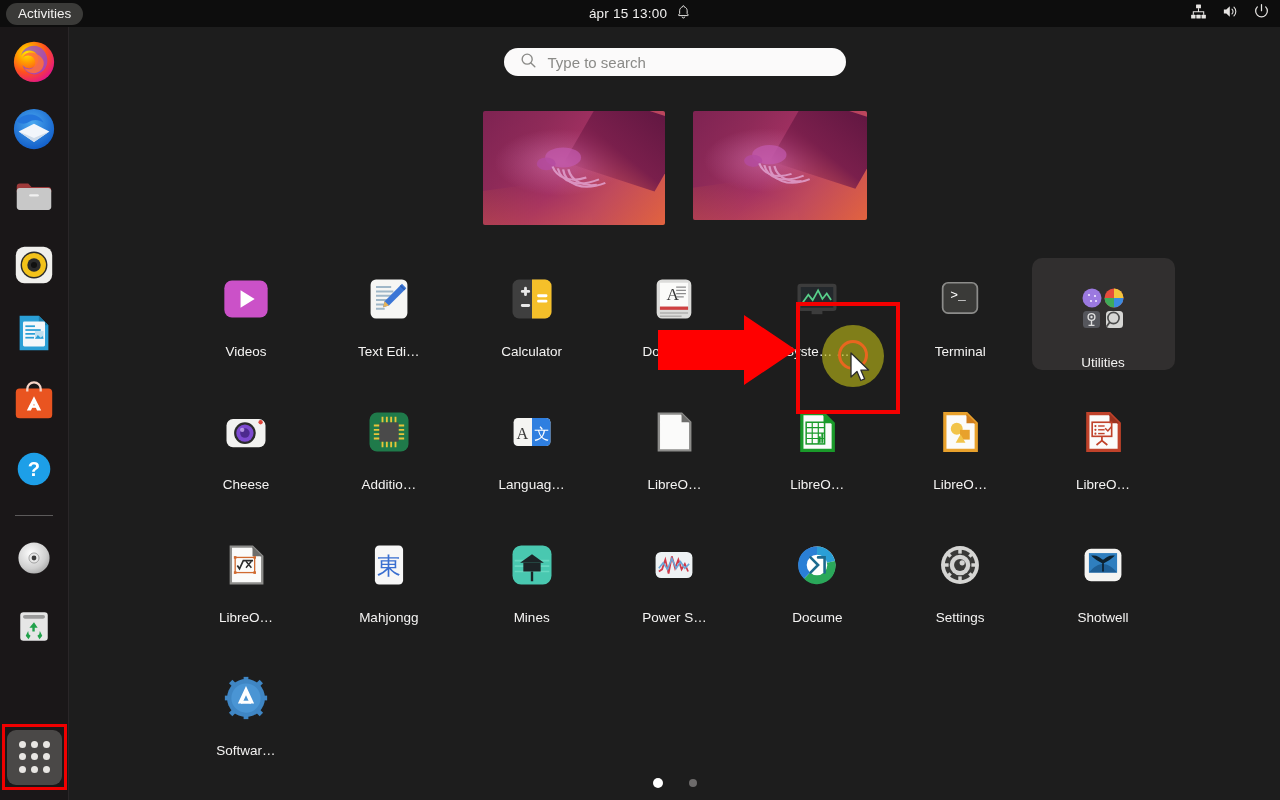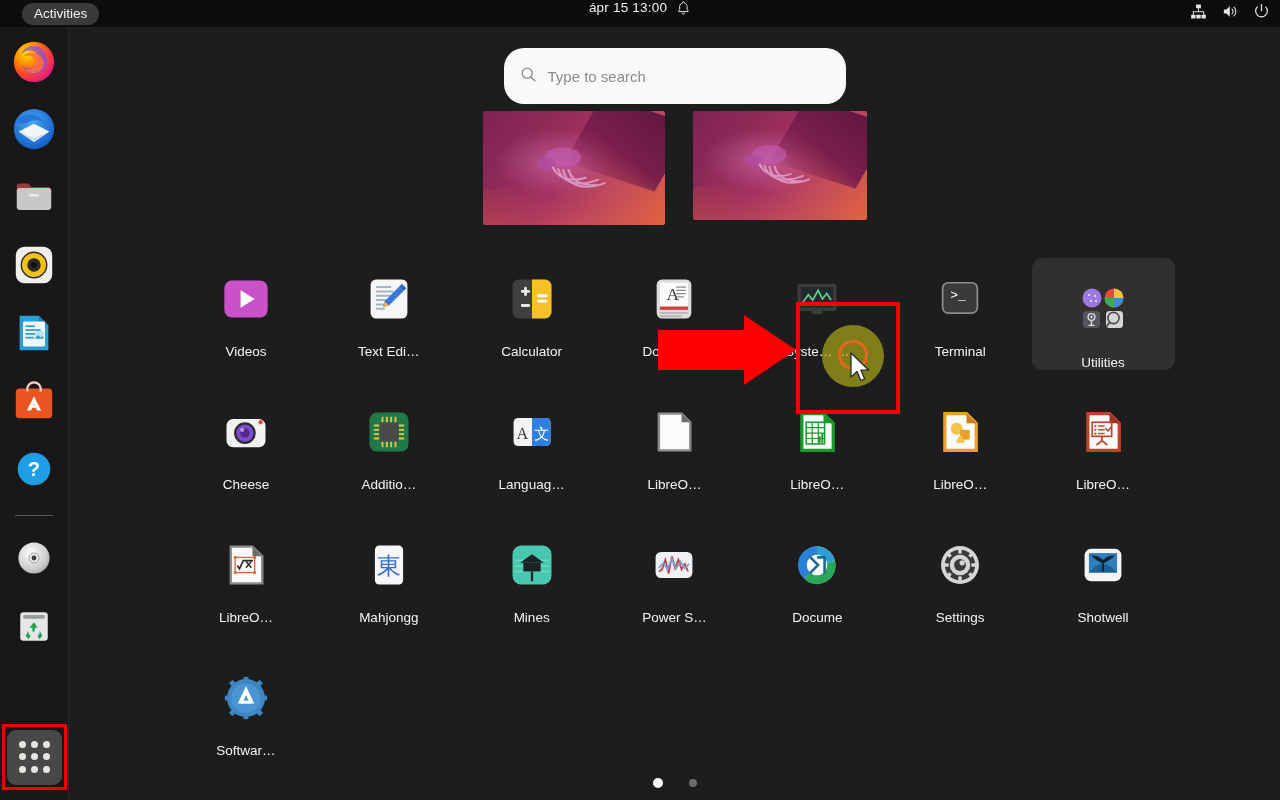--- a/index.html
+++ b/index.html
@@ -16,37 +16,36 @@
     background: #1d1d1d;
   }
 
   
   #topbar {
     position: absolute; top: 0; left: 0;
     width: 1280px; height: 27px;
     background: #0d0d0d;
     display: flex; align-items: center;
     z-index: 40;
-    padding-left: 16px;
   }
   #activities-btn {
     margin-left: 6px;
     padding: 3px 12px 4px 12px;
     border-radius: 14px;
     background: #3a3a38;
     color: #f2f1f0;
     font-size: 13.5px;
     line-height: 15px;
     cursor: pointer;
   }
   #clock-area {
     position: absolute; left: 50%; top: 0;
     transform: translateX(-50%);
     height: 27px;
-    display: flex; gap: 9px;
+    display: flex; align-items: center; gap: 9px;
     color: #f2f1f0; font-size: 13.5px;
     cursor: pointer;
   }
   #clock-area .datetxt { letter-spacing: .2px; }
   .bell { display:block; }
   #status-area {
     position: absolute; right: 10px; top: 0;
     height: 27px;
     display: flex; align-items: center; gap: 14px;
     cursor: pointer;
@@ -99,21 +98,21 @@
 
   
   #overview {
     position: absolute; left: 69px; top: 27px;
     width: 1211px; height: 773px;
   }
 
   #search-wrap {
     position: absolute; left: 50%; top: 21px;
     transform: translateX(-50%);
-    width: 342px; height: 56px;
+    width: 342px; height: 28px;
     background: #fbfafa;
     border-radius: 20px;
     display: flex; align-items: center;
     padding: 0 16px;
     cursor: text;
   }
   #search-input-text {
     color: #8a8a87; font-size: 15px; margin-left: 11px;
   }
 

